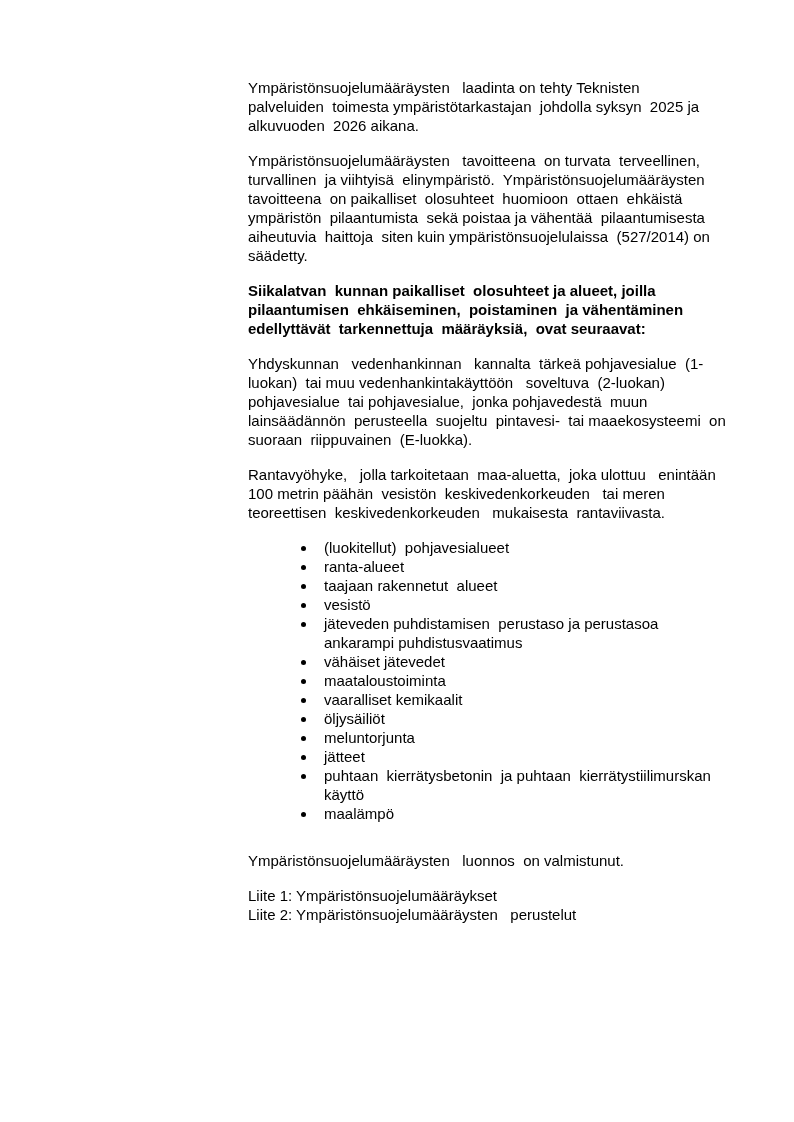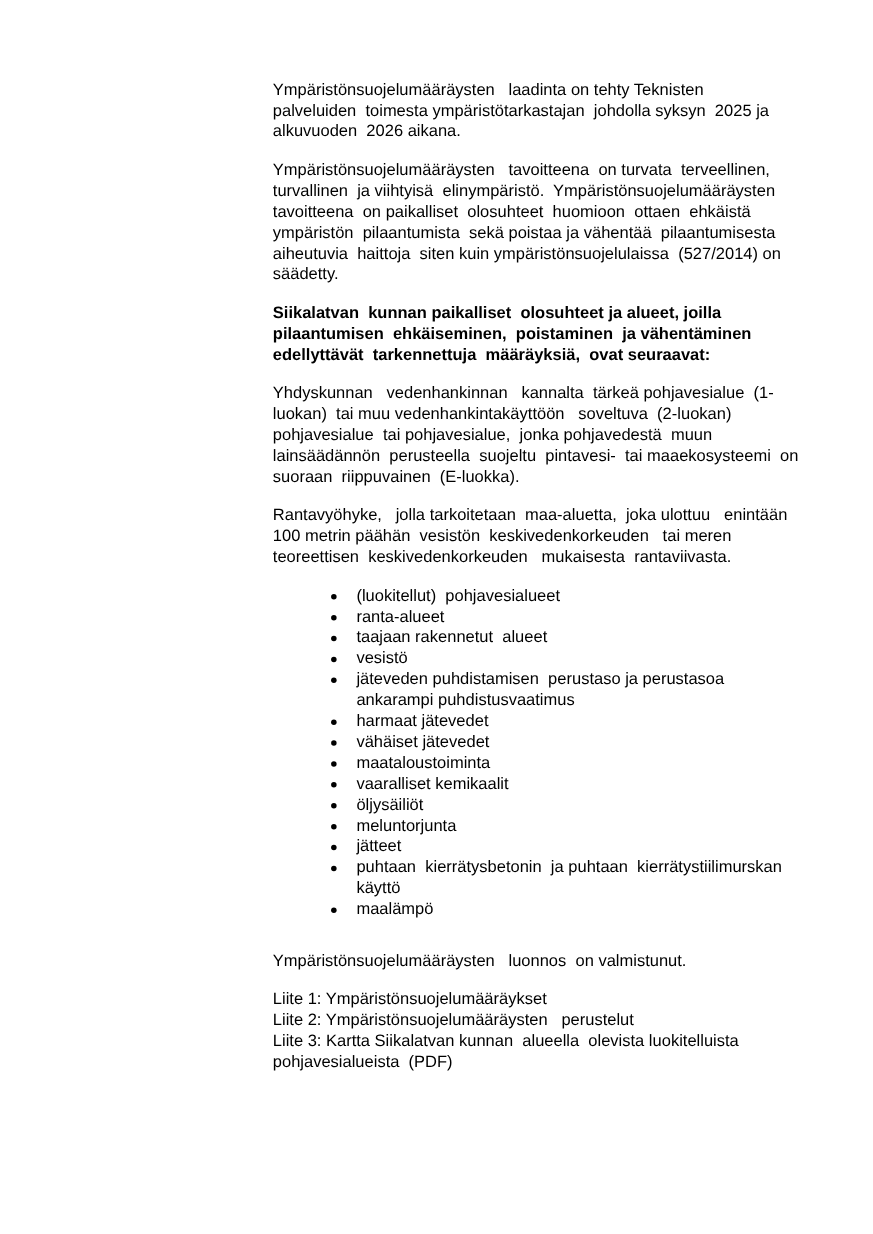--- a/index.html
+++ b/index.html
@@ -17,21 +17,21 @@
     color: #000000;
   }
   .page {
     box-sizing: border-box;
     width: 794px;
     height: 1122px;
     padding: 68px 10px 0 248px;
     background: #ffffff;
   }
   .para {
-    margin: 4px 0 16px 0;
+    margin: 10px 0 16px 0;
     white-space: pre-wrap;
   }
   .para.bold {
     font-weight: bold;
   }
   .list-heading {
     margin: 0 0 16px 0;
   }
   .list-heading .underline {
     text-decoration: underline;
@@ -101,34 +101,31 @@
 teoreettisen  keskivedenkorkeuden   mukaisesta  rantaviivasta.</p>
 
 
   <ul class="bullets">
     <li><span class="dot"></span><span>(luokitellut)  pohjavesialueet</span></li>
     <li><span class="dot"></span><span>ranta-alueet</span></li>
     <li><span class="dot"></span><span>taajaan rakennetut  alueet</span></li>
     <li><span class="dot"></span><span>vesistö</span></li>
     <li><span class="dot"></span><span>jäteveden puhdistamisen  perustaso ja perustasoa
 ankarampi puhdistusvaatimus</span></li>
-    <li><span class="dot"></span><span>harmaat jätevedet</span></li>
     <li><span class="dot"></span><span>vähäiset jätevedet</span></li>
     <li><span class="dot"></span><span>maataloustoiminta</span></li>
     <li><span class="dot"></span><span>vaaralliset kemikaalit</span></li>
     <li><span class="dot"></span><span>öljysäiliöt</span></li>
     <li><span class="dot"></span><span>meluntorjunta</span></li>
     <li><span class="dot"></span><span>jätteet</span></li>
     <li><span class="dot"></span><span>puhtaan  kierrätysbetonin  ja puhtaan  kierrätystiilimurskan
 käyttö</span></li>
     <li><span class="dot"></span><span>maalämpö</span></li>
   </ul>
 
   <p class="para closing">Ympäristönsuojelumääräysten   luonnos  on valmistunut.</p>
 
   <div class="attachments">
     <div class="attachment-row"><span class="label">Liite 1:</span><span> Ympäristönsuojelumääräykset</span></div>
     <div class="attachment-row"><span class="label">Liite 2:</span><span> Ympäristönsuojelumääräysten   perustelut</span></div>
-    <div class="attachment-row"><span class="label">Liite 3:</span><span> Kartta Siikalatvan kunnan  alueella  olevista luokitelluista
-pohjavesialueista  (PDF)</span></div>
   </div>
 
 </div>
 
 </body></html>

